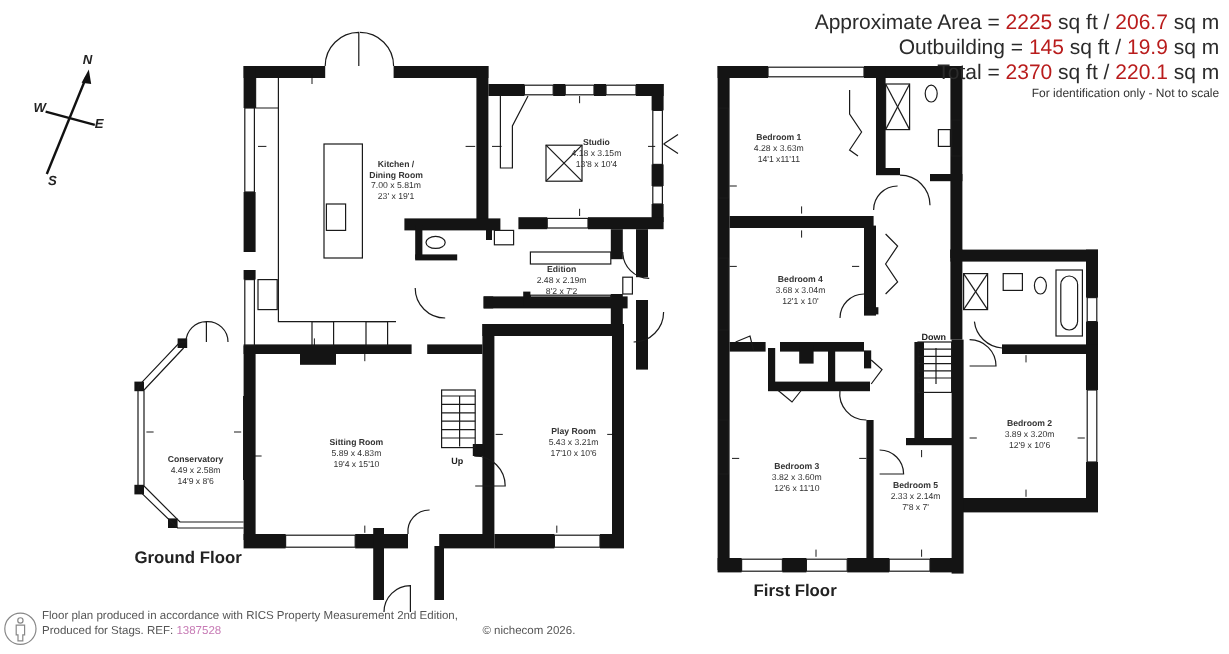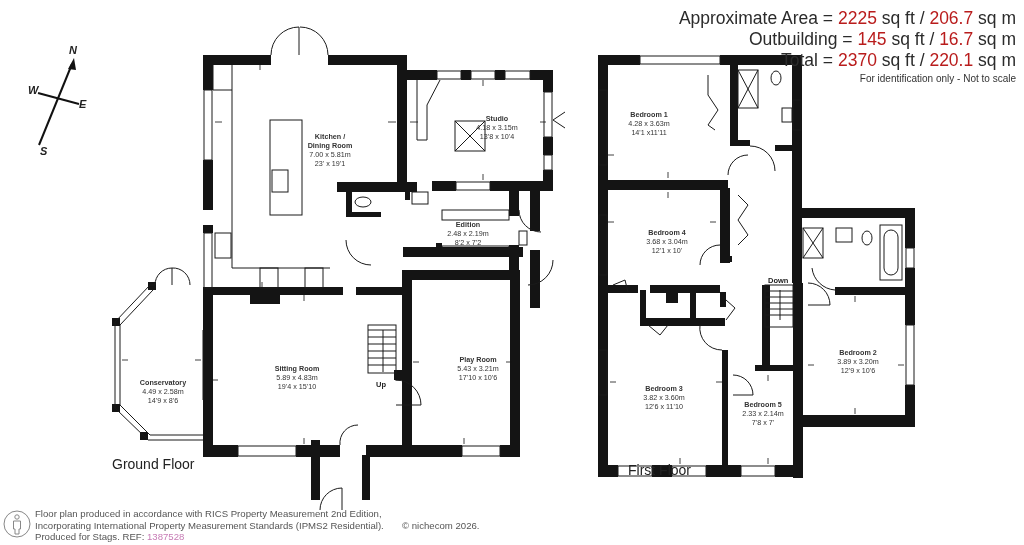--- a/index.html
+++ b/index.html
@@ -4,21 +4,21 @@
 <style>
   html, body { margin:0; padding:0; background:#ffffff; }
   body { width:1024px; height:545px; position:relative; overflow:hidden; font-family:"Liberation Sans", sans-serif; color:#222; }
   #plan { position:absolute; left:0; top:0; width:1024px; height:545px; }
   .area { position:absolute; right:8px; text-align:right; font-size:17.5px; line-height:21px; color:#2b2b2b; }
   .area .v { color:#b91c1c; }
   .area1 { top:8px; }
   .area2 { top:29px; }
   .area3 { top:50px; }
   .note { position:absolute; right:8px; top:73px; font-size:10px; color:#333; }
-  .floor-label { position:absolute; font-weight:normal; font-size:14px; color:#222; }
+  .floor-label { position:absolute; font-weight:bold; font-size:14px; color:#222; }
   .room { position:absolute; text-align:center; font-size:7.2px; line-height:9px; color:#333; transform:translateX(-50%); white-space:nowrap; }
   .room .n { font-weight:bold; }
   .small-lbl { position:absolute; font-weight:bold; font-size:7.5px; color:#222; }
   .footer { position:absolute; left:35px; top:508px; font-size:9.6px; line-height:11.5px; color:#555; }
   .footer .ref { color:#c77bb5; }
   .copy { position:absolute; left:402px; top:519.5px; font-size:9.6px; color:#555; }
   .info-icon { position:absolute; left:3px; top:509px; width:28px; height:30px; }
   .compass { position:absolute; left:22px; top:42px; width:80px; height:115px; }
 </style>
 </head>
@@ -266,21 +266,21 @@
 </svg>
 <span style="position:absolute;left:69px;top:44px;font-size:11px;font-weight:bold;font-style:italic;">N</span>
 <span style="position:absolute;left:28px;top:84px;font-size:11px;font-weight:bold;font-style:italic;">W</span>
 <span style="position:absolute;left:79px;top:98px;font-size:11px;font-weight:bold;font-style:italic;">E</span>
 <span style="position:absolute;left:40px;top:145px;font-size:11px;font-weight:bold;font-style:italic;">S</span>
 
 <div class="area area1">
   <span>Approximate Area = </span><span class="v">2225</span><span> sq ft / </span><span class="v">206.7</span><span> sq m</span>
 </div>
 <div class="area area2">
-  <span>Outbuilding = </span><span class="v">145</span><span> sq ft / </span><span class="v">16.7</span><span> sq m</span>
+  <span>Outbuilding = </span><span class="v">145</span><span> sq ft / </span><span class="v">19.9</span><span> sq m</span>
 </div>
 <div class="area area3">
   <span>Total = </span><span class="v">2370</span><span> sq ft / </span><span class="v">220.1</span><span> sq m</span>
 </div>
 <div class="note">For identification only - Not to scale</div>
 
 <div class="room" style="left:330px;top:132px;">
   <div class="n">Kitchen /</div>
   <div class="n">Dining Room</div>
   <div>7.00 x 5.81m</div>
@@ -333,25 +333,24 @@
   <div class="n">Bedroom 5</div>
   <div>2.33 x 2.14m</div>
   <div>7'8 x 7'</div>
 </div>
 <div class="room" style="left:858px;top:348px;">
   <div class="n">Bedroom 2</div>
   <div>3.89 x 3.20m</div>
   <div>12'9 x 10'6</div>
 </div>
 <span class="small-lbl" style="left:768px;top:276px;">Down</span>
-<div class="floor-label" style="left:598px;top:462px;padding-left:30px;">First Floor</div>
+<div class="floor-label" style="left:598px;top:484px;padding-left:30px;">First Floor</div>
 
 <svg class="info-icon" viewBox="0 0 28 30">
   <circle cx="14" cy="15" r="13" fill="none" stroke="#888" stroke-width="1"></circle>
   <circle cx="14" cy="8" r="2.2" fill="none" stroke="#888" stroke-width="1"></circle>
   <path d="M10.5,12 L17.5,12 L17.5,20 L16,20 L16,25 L12,25 L12,20 L10.5,20 Z" fill="none" stroke="#888" stroke-width="1"></path>
 </svg>
 <div class="footer">
   <div>Floor plan produced in accordance with RICS Property Measurement 2nd Edition,</div>
-  <div>Incorporating International Property Measurement Standards (IPMS2 Residential).</div>
   <div><span>Produced for Stags.   REF: </span><span class="ref">1387528</span></div>
 </div>
 <div class="copy">© nichecom 2026.</div>
 
 </body></html>

